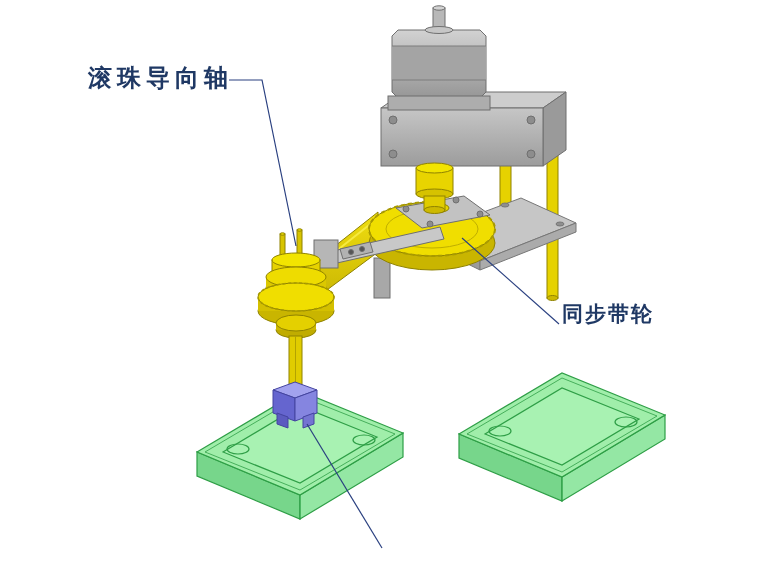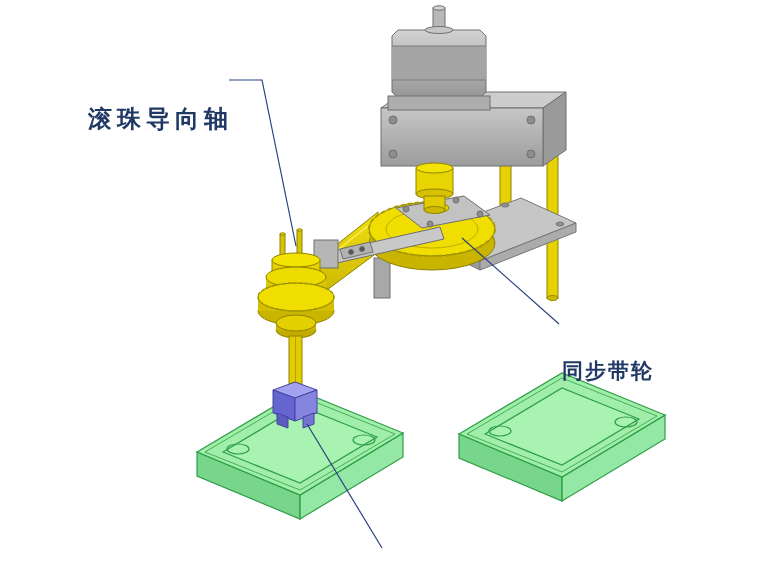--- a/index.html
+++ b/index.html
@@ -4,24 +4,23 @@
 <style>
   html,body{margin:0;padding:0;background:#ffffff;}
   .stage{
     position:relative;width:783px;height:588px;background:#ffffff;
     font-family:"DejaVu Sans",sans-serif;overflow:hidden;
   }
   .stage svg{position:absolute;left:0;top:0;}
   .callout{
     position:absolute;font-weight:bold;color:#1f3864;white-space:nowrap;
     font-family:Liberation Serif, serif;
-    margin-top:41px;
   }
   .callout-ball{left:88px;top:62px;font-size:24px;letter-spacing:5px;}
-  .callout-pulley{left:562px;top:316px;font-size:21px;letter-spacing:2px;}
+  .callout-pulley{left:562px;top:300px;font-size:21px;letter-spacing:2px;}
   .callout-gripper{left:386px;top:534px;font-size:21px;letter-spacing:2px;}
 </style>
 </head>
 <body>
 
 <div class="stage">
 
 <svg width="783" height="588" viewBox="0 0 783 588">
   <defs>
     <linearGradient id="motorGrad" x1="0" y1="0" x2="0" y2="1">

